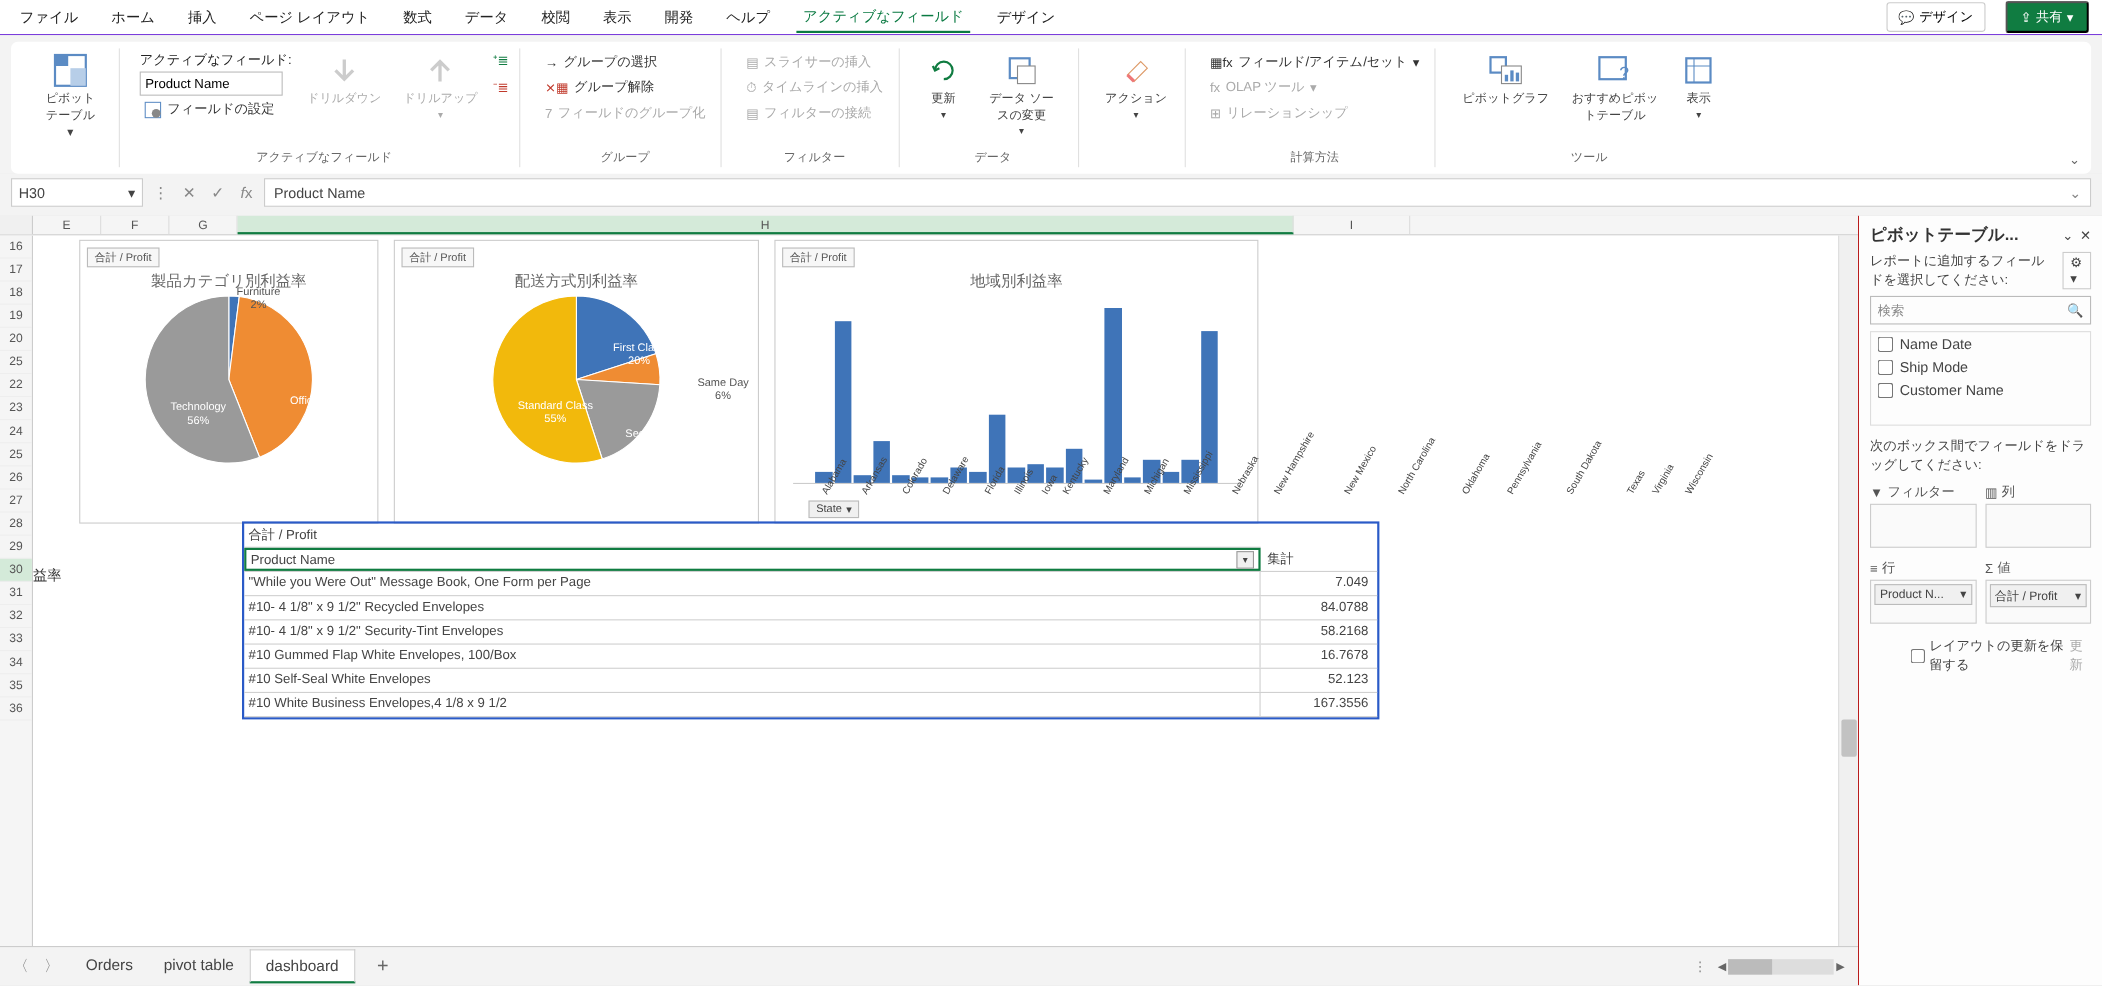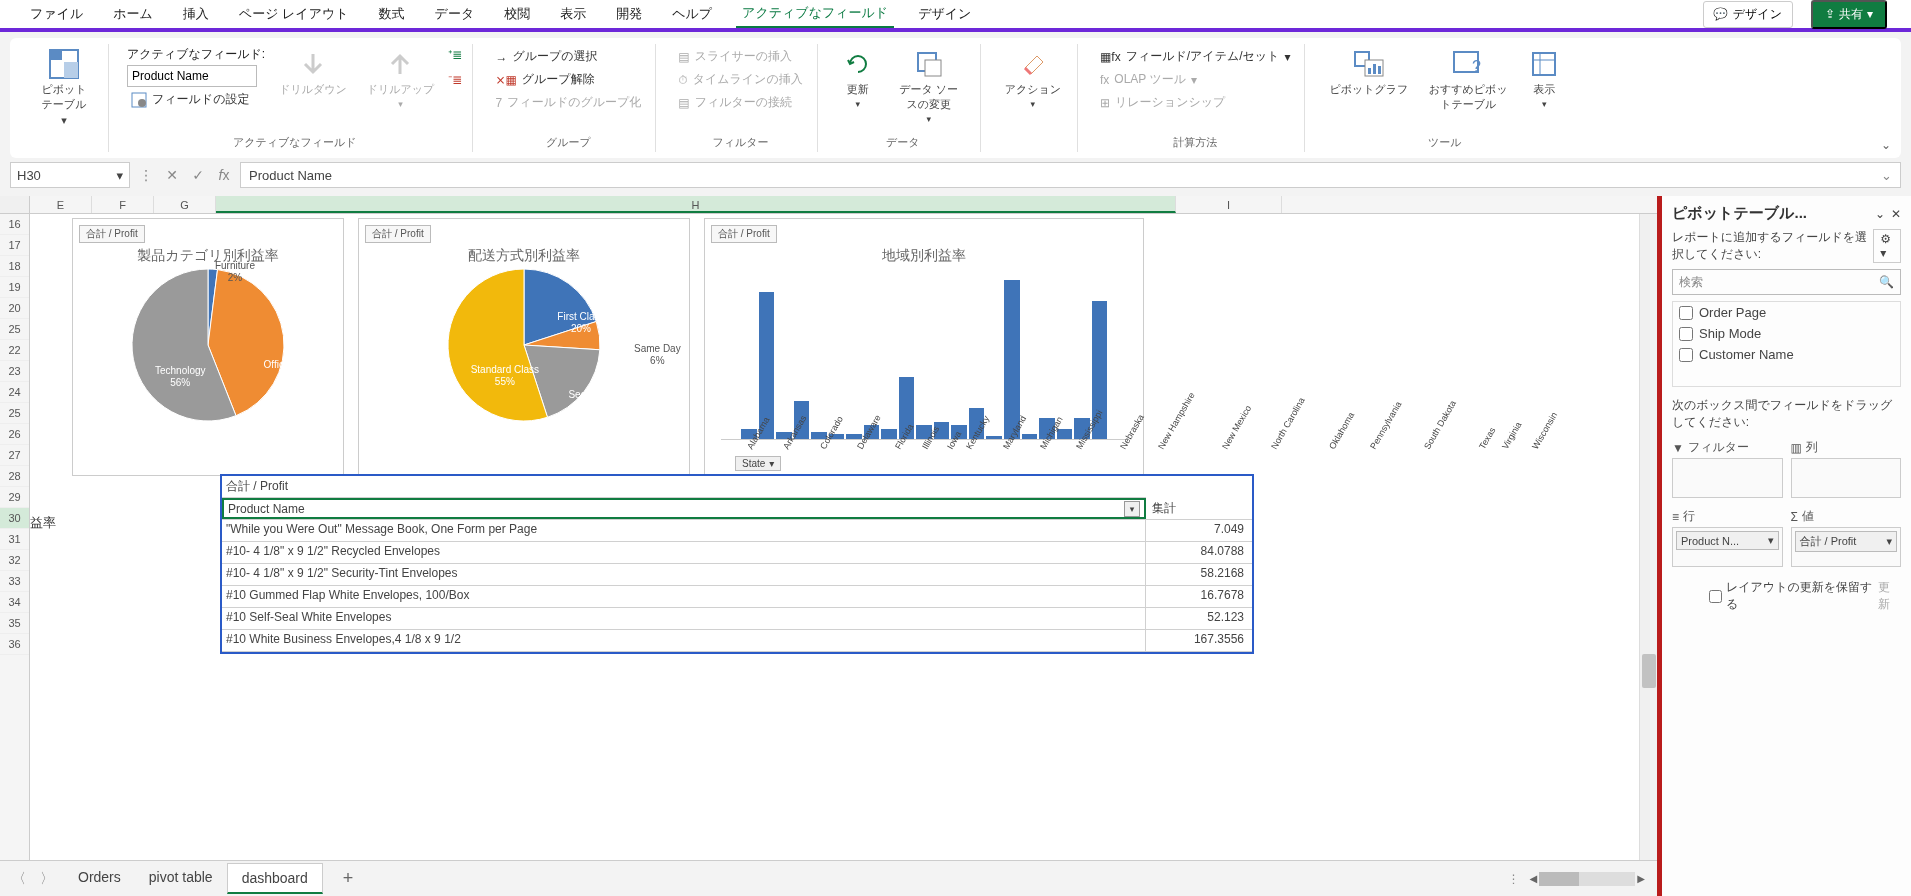--- a/index.html
+++ b/index.html
@@ -1,20 +1,20 @@
 <!DOCTYPE html>
 <html><head>
 <meta charset="utf-8">
 <style>
 * { margin: 0; padding: 0; box-sizing: border-box; font-family: "Segoe UI", "Yu Gothic UI", Meiryo, sans-serif; }
 body { background: #e5e5e5; font-size: 12px; color: #444; overflow: hidden; }
 .app { width: 1911px; height: 896px; display: flex; flex-direction: column; }
 
 
-.menubar { background: #fff; height: 32px; display: flex; align-items: center; padding: 0 24px; gap: 18px; border-bottom: 4px solid #6d28d9; }
+.menubar { background: #fff; height: 32px; display: flex; align-items: center; padding: 0 12px; gap: 18px; border-bottom: 1px solid #6d28d9; }
 .menubar .menu-item { font-size: 13px; color: #222; cursor: pointer; padding: 4px 6px; }
 .menubar .menu-item.active { color: #0a7a42; border-bottom: 2px solid #0a7a42; }
 .menubar .spacer { flex: 1; }
 .menubar .btn-comment { border: 1px solid #ccc; background: #fff; padding: 4px 10px; border-radius: 3px; font-size: 12px; display: flex; align-items: center; gap: 4px; }
 .menubar .btn-share { background: #107c41; color: #fff; padding: 4px 12px; border-radius: 3px; font-size: 12px; display: flex; align-items: center; gap: 4px; }
 
 
 .ribbon-wrap { background: #f3f3f3; padding: 6px 10px 0 10px; }
 .ribbon { background: #fff; border-radius: 6px; display: flex; padding: 6px 10px; gap: 8px; height: 120px; position: relative; }
 .ribbon-group { display: flex; flex-direction: column; align-items: center; padding: 2px 10px; border-right: 1px solid #e0e0e0; }
@@ -74,21 +74,21 @@
 
 .pivot-outline { position: absolute; top: 260px; left: 190px; width: 1034px; border: 2px solid #2a5ac7; }
 .pt-row { display: flex; height: 22px; border-bottom: 1px solid #d0d0d0; }
 .pt-row.header .pt-cell-main { border: 2px solid #107c41; background: #fff; font-weight: normal; display: flex; justify-content: space-between; align-items: center; padding: 0 4px; }
 .pt-cell-main { width: 924px; padding: 2px 4px; font-size: 12px; border-right: 1px solid #d0d0d0; }
 .pt-cell-val { width: 104px; text-align: right; padding: 2px 6px; font-size: 12px; }
 .pt-first { height: 22px; padding: 2px 4px; font-size: 12px; border-bottom: 1px solid #d0d0d0; width: 924px; }
 .dd-arrow { width: 16px; height: 16px; border: 1px solid #999; background: #f0f0f0; font-size: 9px; display: flex; align-items: center; justify-content: center; }
 
 
-.side-panel { width: 254px; background: #fdfdfd; border-left: 5px solid #b91c1c; display: flex; flex-direction: column; padding: 8px 10px; gap: 6px; }
+.side-panel { width: 222px; background: #fdfdfd; border-left: 1px solid #b91c1c; display: flex; flex-direction: column; padding: 8px 10px; gap: 6px; }
 .sp-header { display: flex; align-items: center; justify-content: space-between; }
 .sp-title { font-size: 15px; font-weight: 600; color: #333; white-space: nowrap; overflow: hidden; text-overflow: ellipsis; flex: 1; }
 .sp-sub { font-size: 12px; color: #444; }
 .sp-gear { border: 1px solid #ccc; padding: 2px 6px; font-size: 12px; }
 .sp-search { display: flex; align-items: center; border: 1px solid #bbb; height: 26px; padding: 0 6px; color: #888; justify-content: space-between; }
 .sp-fields { border: 1px solid #ddd; height: 86px; overflow-y: auto; }
 .sp-field-row { display: flex; align-items: center; gap: 6px; font-size: 13px; padding: 3px 6px; }
 .sp-field-row input { width: 14px; height: 14px; }
 .sp-drag-label { font-size: 12px; color: #444; margin-top: 4px; }
 .sp-zones { display: grid; grid-template-columns: 1fr 1fr; gap: 8px; }
@@ -568,21 +568,21 @@
         <span class="sp-sub">レポートに追加するフィールドを選択してください:</span>
         <span class="sp-gear">⚙ ▾</span>
       </div>
       <div class="sp-search">
         <span>検索</span>
         <span>🔍</span>
       </div>
       <div class="sp-fields" id="sp-fields">
           <div class="sp-field-row">
             <input type="checkbox" style="">
-            <span>Order Page</span>
+            <span>Name Date</span>
           </div>
           <div class="sp-field-row">
             <input type="checkbox" style="">
             <span>Ship Mode</span>
           </div>
           <div class="sp-field-row">
             <input type="checkbox" style="">
             <span>Customer Name</span>
           </div>
         </div>

